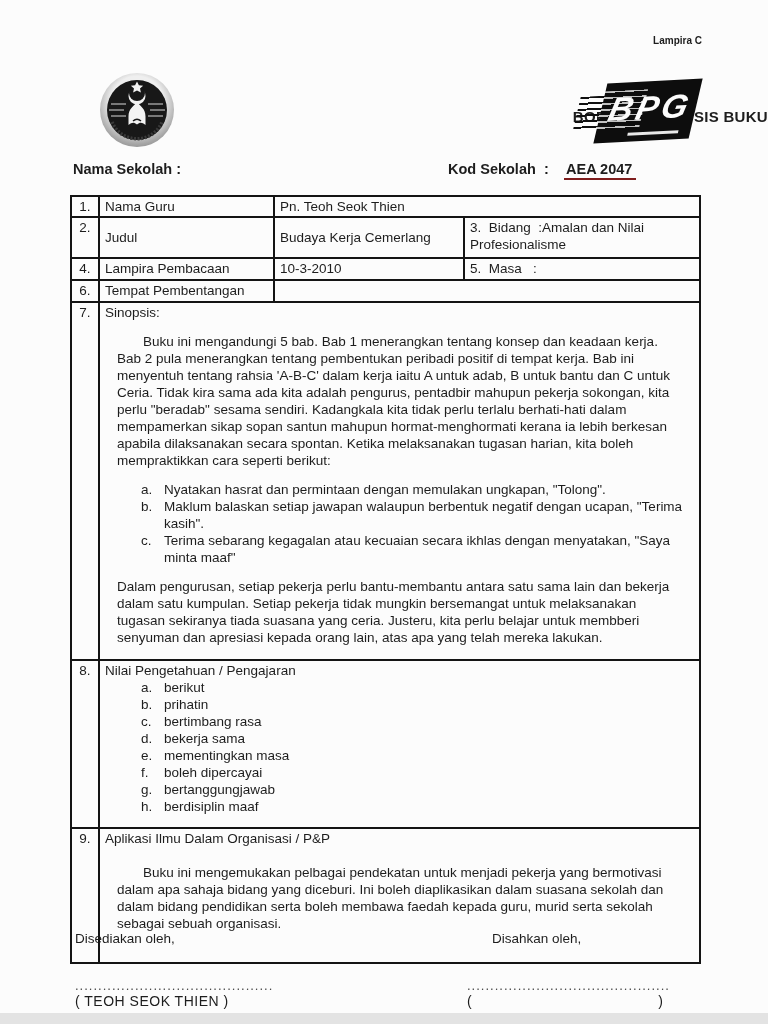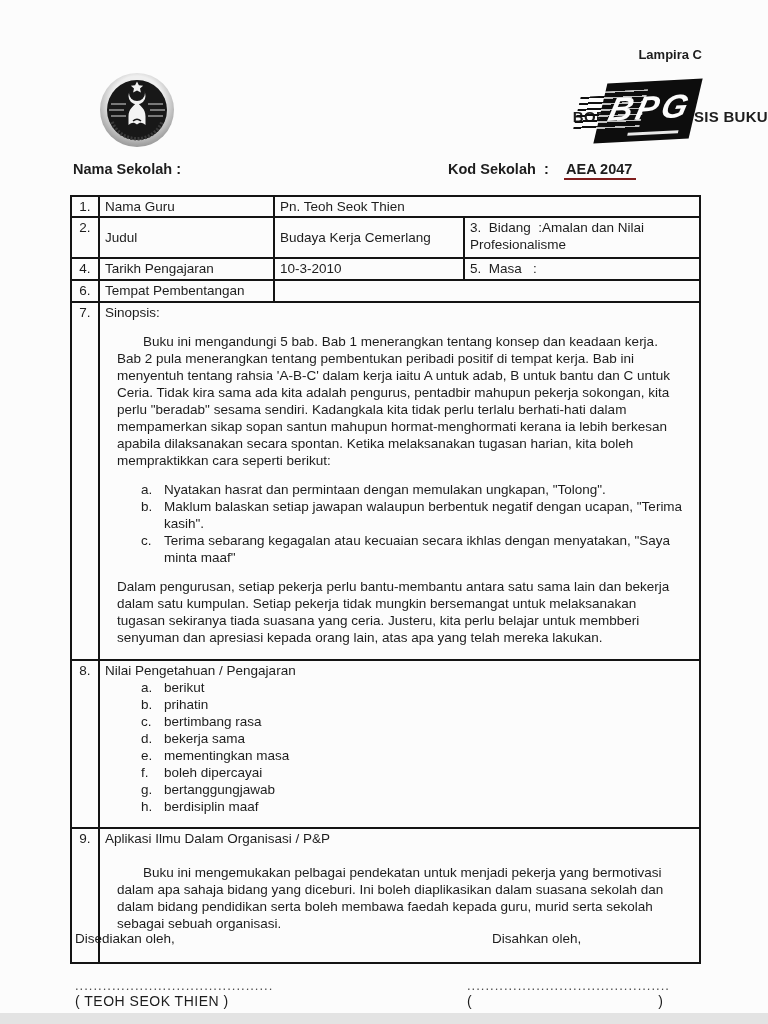--- a/index.html
+++ b/index.html
@@ -6,22 +6,22 @@
   .page {
     position:relative; width:768px; height:1024px;
     background:#fcfcfc; overflow:hidden;
     font-family:"Liberation Sans", sans-serif;
     color:#1d1d1d;
   }
   .pre { white-space:pre-wrap; }
 
   
   .attachment-label {
-    position:absolute; top:47px; right:66px;
-    font-size:13px; font-weight:bold;
+    position:absolute; top:35px; right:66px;
+    font-size:10px; font-weight:bold;
   }
   .ministry-logo { position:absolute; left:99px; top:66px; }
   .doc-title {
     position:absolute; top:108px; left:0; width:100%;
     text-align:right; font-size:15px; font-weight:bold; letter-spacing:0.3px;
   }
   
   .bpg-logo { position:absolute; left:577px; top:78px; width:124px; height:70px; }
   .bpg-speedlines {
     position:absolute; left:0; top:18px; width:36px; height:34px;
@@ -158,21 +158,21 @@
 
     <tr class="r2">
       <td class="num">2.</td>
       <td class="mid">Judul</td>
       <td class="mid">Budaya Kerja Cemerlang</td>
       <td class="pre">3.  Bidang  :Amalan dan Nilai Profesionalisme</td>
     </tr>
 
     <tr class="r3">
       <td class="num">4.</td>
-      <td>Tarikh Pengajaran</td>
+      <td>Lampira Pembacaan</td>
       <td>10-3-2010</td>
       <td class="pre">5.  Masa   :</td>
     </tr>
 
     <tr class="r4">
       <td class="num">6.</td>
       <td>Tempat Pembentangan</td>
       <td colspan="2"></td>
     </tr>
 

